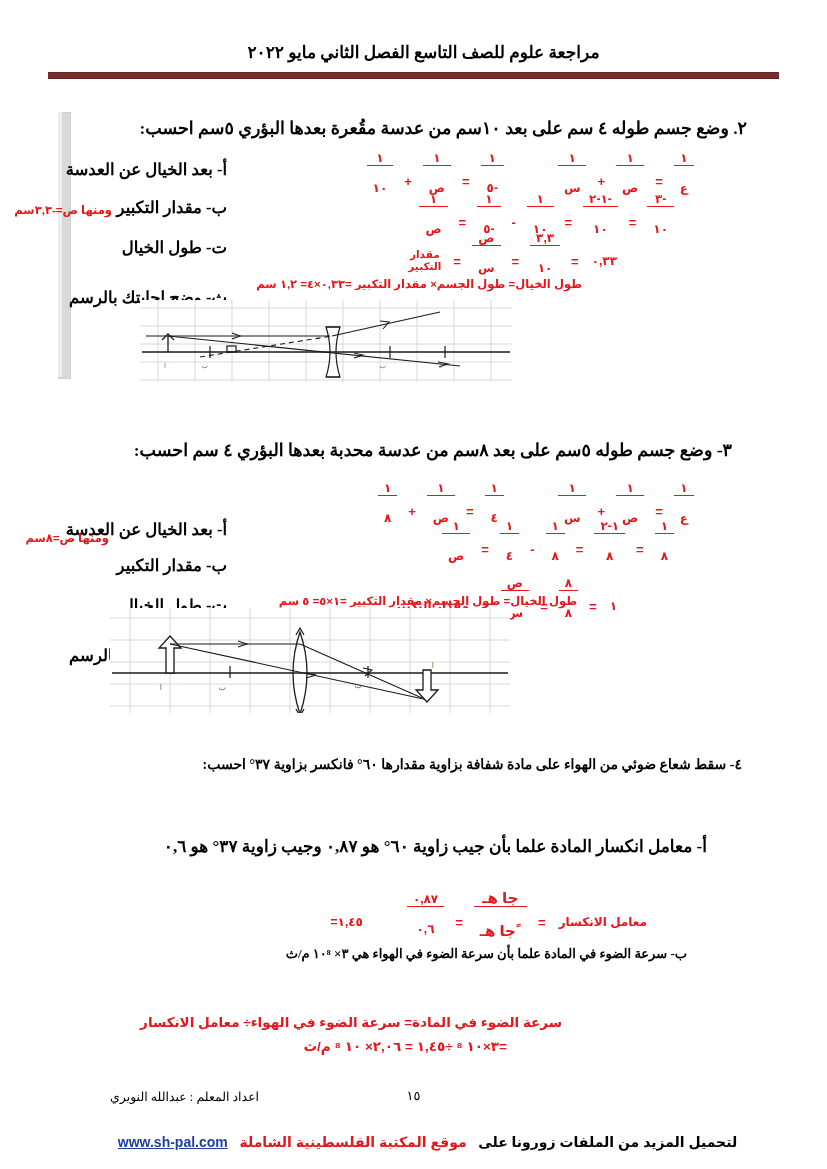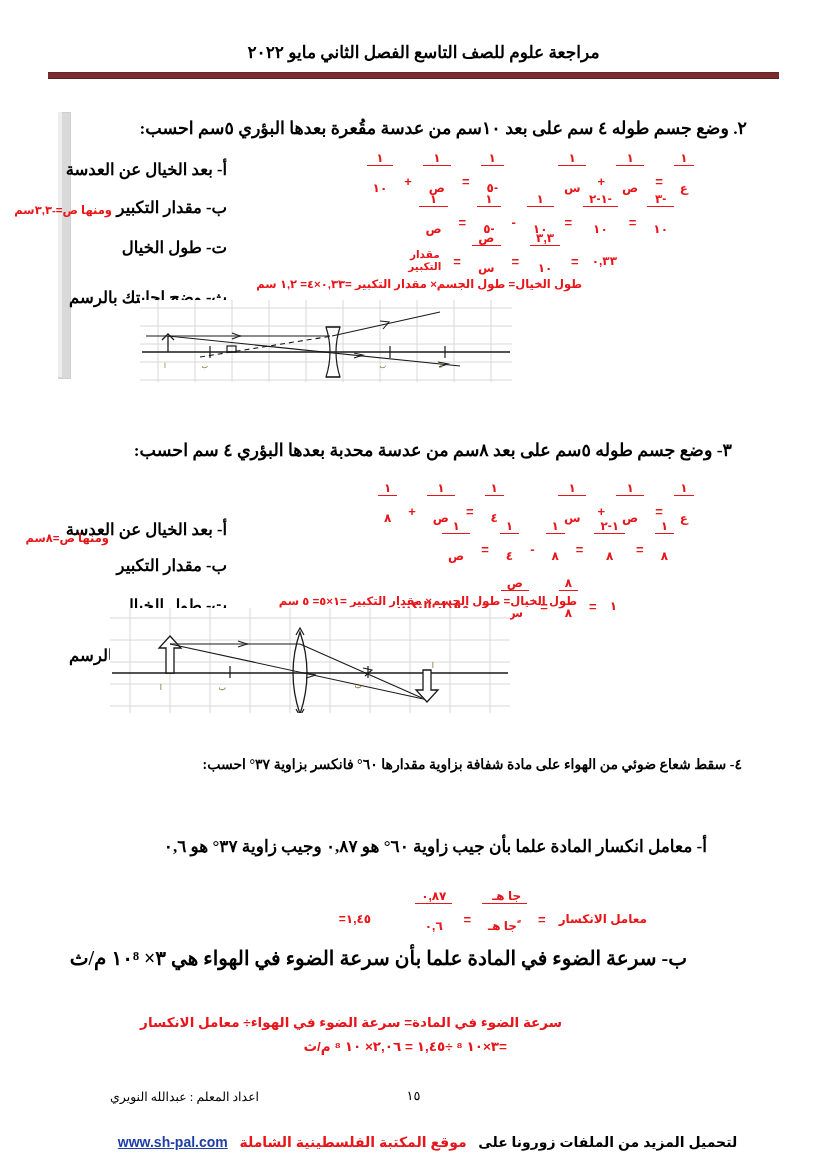--- a/index.html
+++ b/index.html
@@ -444,29 +444,29 @@
   <div class="part-label" style="top:836px;right:120px;font-size:17px;">أ-  معامل انكسار المادة علما بأن جيب زاوية ٦٠° هو ٠,٨٧ وجيب زاوية ٣٧° هو ٠,٦</div>
 
   <div class="mathrow" style="top:890px;right:175px;">
     <span class="plain">=١,٤٥</span>
     <span style="display:inline-block;width:28px;"></span>
     <span class="frac">
       <span class="num">٠,٨٧</span>
       <span class="den">٠,٦</span>
     </span>
     <span class="op">=</span>
-    <span class="frac" style="font-size:12px;text-align:right;">
+    <span class="frac" style="font-size:15px;">
       <span class="num">جا هـ</span>
       <span class="den">جا هـ ً</span>
     </span>
     <span class="op">=</span>
     <span class="plain">معامل الانكسار</span>
   </div>
 
-  <div class="part-label" style="top:946px;right:140px;font-size:20px;">ب- سرعة الضوء في المادة علما بأن سرعة الضوء في الهواء هي ٣× ١٠⁸  م/ث</div>
+  <div class="part-label" style="top:946px;right:140px;font-size:13px;">ب- سرعة الضوء في المادة علما بأن سرعة الضوء في الهواء هي ٣× ١٠⁸  م/ث</div>
 
   <div class="red-txt" style="top:1014px;right:265px;font-size:13.5px;">سرعة الضوء في المادة= سرعة الضوء في الهواء÷ معامل الانكسار</div>
   <div class="red-txt" style="top:1038px;right:320px;font-size:13.5px;">=٣×١٠ ⁸ ÷١,٤٥ = ٢,٠٦× ١٠ ⁸ م/ث</div>
 
   <div class="page-num">١٥</div>
   <div class="credit">اعداد المعلم : عبدالله النويري</div>
 
   <div class="promo">
     <span class="blk">لتحميل المزيد من الملفات زورونا على</span>
     <span>&nbsp;</span>

